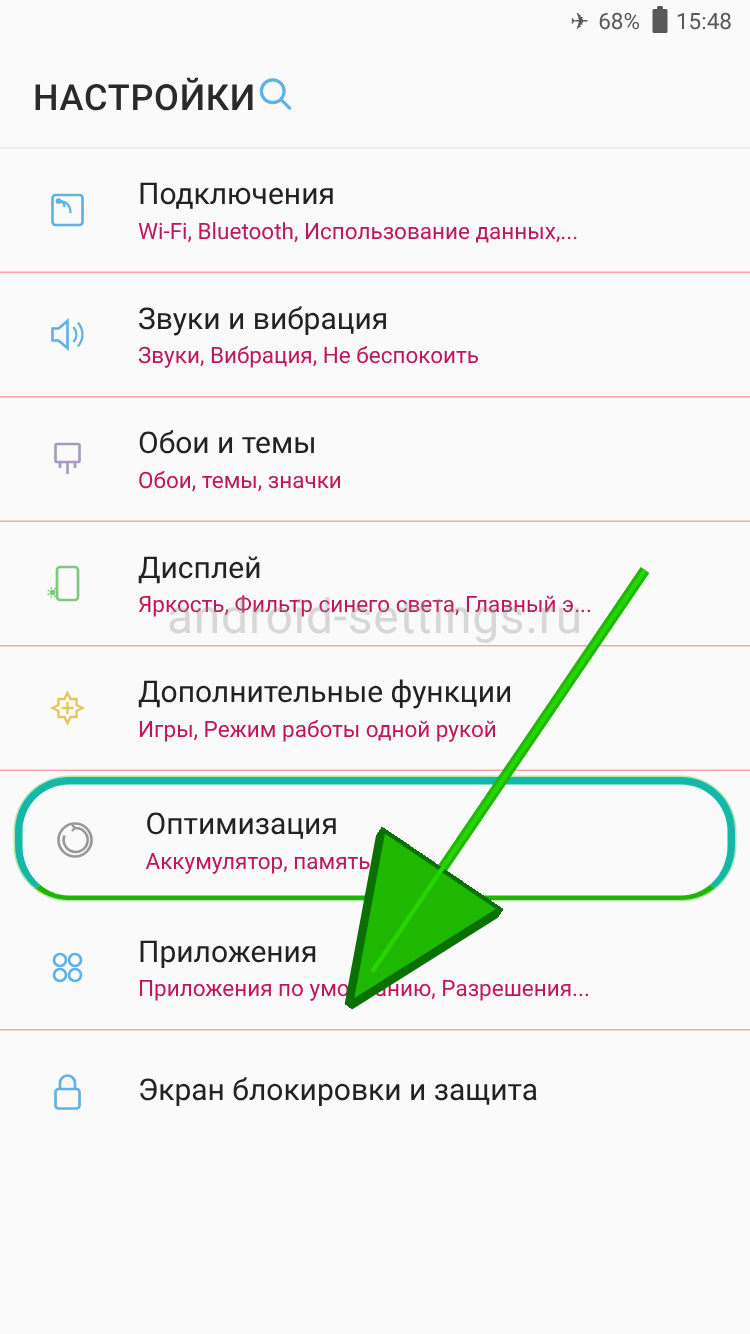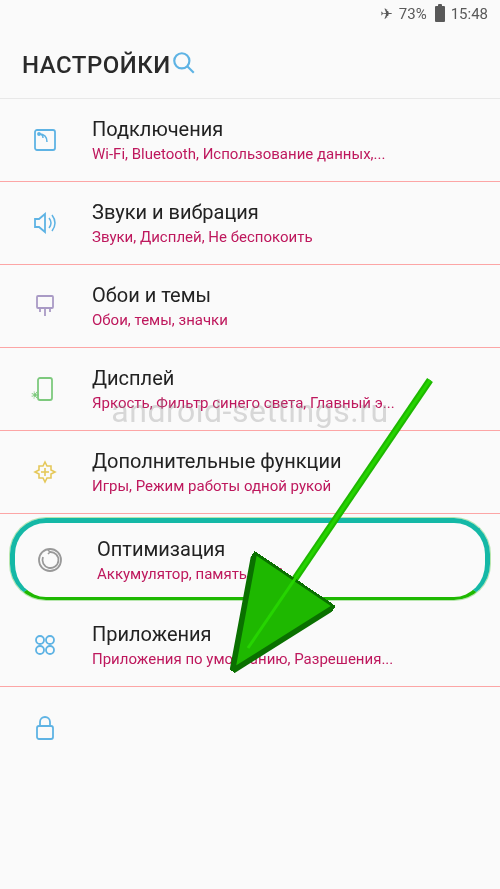--- a/index.html
+++ b/index.html
@@ -141,21 +141,21 @@
     }
     .last-item {
       border-bottom: none;
     }
   </style>
 </head>
 <body>
 
 <div class="status-bar">
   <span class="airplane">✈</span>
-  <span>73%</span>
+  <span>68%</span>
   <span class="battery-icon"></span>
   <span>15:48</span>
 </div>
 
 <div class="header">
   <div class="header-title">НАСТРОЙКИ</div>
   <div class="search-icon">
     <svg viewBox="0 0 24 24" fill="none" stroke="#5eb3e4" stroke-width="2">
       <circle cx="10" cy="10" r="7"></circle>
       <line x1="21" y1="21" x2="15" y2="15"></line>
@@ -183,21 +183,21 @@
   <div class="list-item">
     <div class="icon-wrap">
       <svg viewBox="0 0 32 32" fill="none" stroke="#5eb3e4" stroke-width="1.8">
         <path d="M6 12 L10 12 L16 7 L16 25 L10 20 L6 20 Z"></path>
         <path d="M20 11 Q24 16 20 21" stroke-width="1.5"></path>
         <path d="M23 8 Q29 16 23 24" stroke-width="1.5"></path>
       </svg>
     </div>
     <div class="texts">
       <div class="title">Звуки и вибрация</div>
-      <div class="subtitle">Звуки, Дисплей, Не беспокоить</div>
+      <div class="subtitle">Звуки, Вибрация, Не беспокоить</div>
     </div>
   </div>
 
 
   <div class="list-item">
     <div class="icon-wrap">
       <svg viewBox="0 0 32 32" fill="none" stroke="#a99ac5" stroke-width="1.8">
         <rect x="8" y="6" width="16" height="12" rx="1"></rect>
         <line x1="16" y1="18" x2="16" y2="26"></line>
         <line x1="11" y1="18" x2="11" y2="22"></line>
@@ -266,20 +266,23 @@
       <div class="subtitle">Приложения по умолчанию, Разрешения...</div>
     </div>
   </div>
 
   <div class="list-item last-item">
     <div class="icon-wrap">
       <svg viewBox="0 0 32 32" fill="none" stroke="#5eb3e4" stroke-width="1.8">
         <rect x="8" y="14" width="16" height="13" rx="2"></rect>
         <path d="M11 14 L11 10 A5 5 0 0 1 21 10 L21 14"></path>
       </svg>
+    </div>
+    <div class="texts">
+      <div class="title">Экран блокировки и защита</div>
     </div>
   </div>
 
 </div>
 
 <div class="watermark">android-settings.ru</div>
 
 <svg class="arrow-overlay" viewBox="0 0 500 889">
   <defs>
     <marker id="arrowhead" markerWidth="16" markerHeight="14" refX="12" refY="7" orient="auto">

